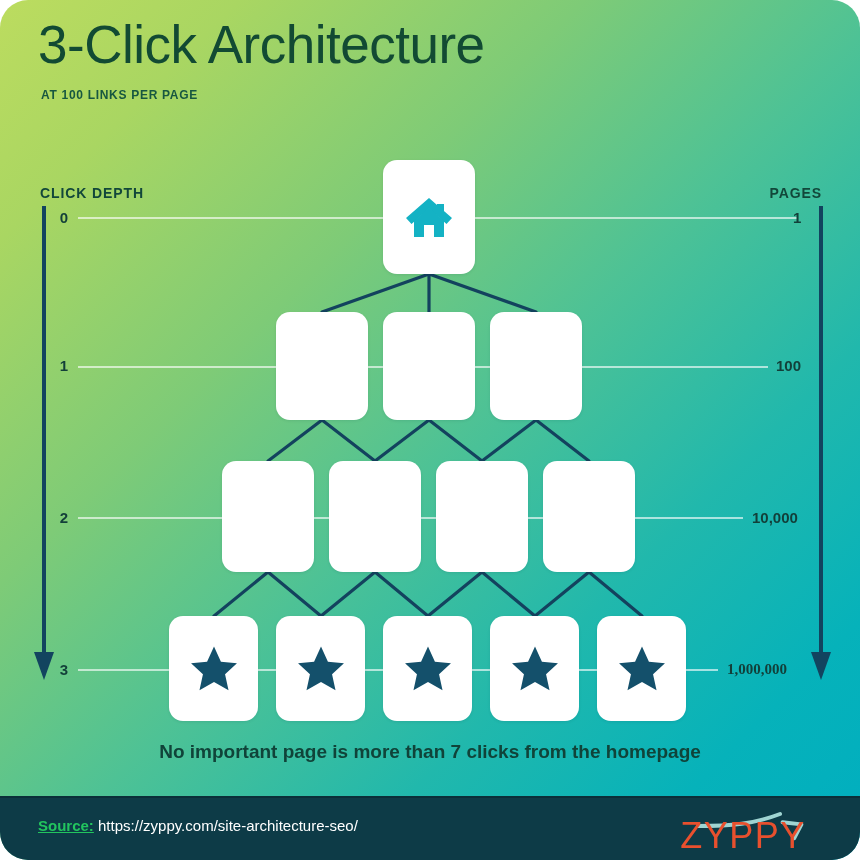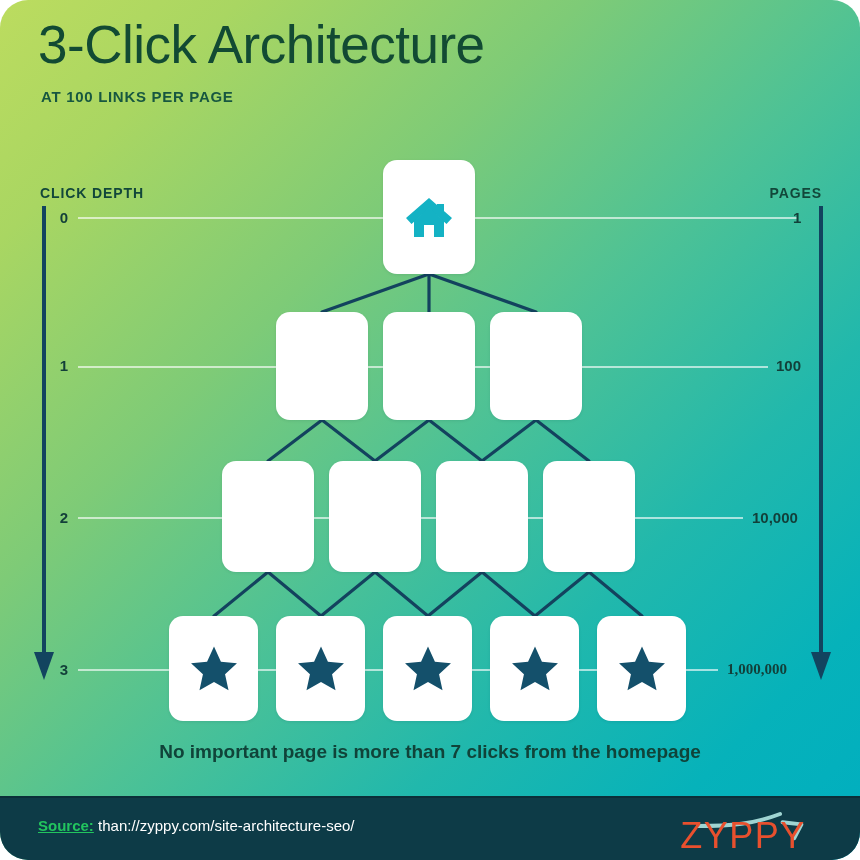--- a/index.html
+++ b/index.html
@@ -21,21 +21,21 @@
   .title{
     position:absolute;left:38px;top:14px;
     font-size:53px;line-height:62px;
     font-weight:400;
     color:#124a33;
     letter-spacing:-0.5px;
     white-space:nowrap;
   }
   .subtitle{
     position:absolute;left:41px;top:88px;
-    font-size:15px;font-weight:700;
+    font-size:12px;font-weight:700;
     letter-spacing:0.7px;
     color:#175740;
     white-space:nowrap;
   }
   .legend{
     position:absolute;left:40px;top:118px;
     display:flex;align-items:center;
     height:28px;
   }
   .legend-star{
@@ -232,21 +232,21 @@
       <polygon points="12,1.6 15.2,8.6 22.6,9.4 17.1,14.4 18.7,21.8 12,18 5.3,21.8 6.9,14.4 1.4,9.4 8.8,8.6" fill="#14506b"></polygon>
     </svg>
   </div>
 
   <div class="caption">No important page is more than 7 clicks from the homepage</div>
 
   <div class="footer">
     <div class="footer-rule"></div>
     <div class="source">
       <span class="source-label">Source:</span>
-      <span class="source-url">than://zyppy.com/site-architecture-seo/</span>
+      <span class="source-url">https://zyppy.com/site-architecture-seo/</span>
     </div>
     <svg class="logo" viewBox="0 0 170 52">
       <path d="M22 10 C55 10, 78 8, 104 -2" stroke="#9fd4d2" stroke-width="4" fill="none" stroke-linecap="round" transform="translate(18,14)"></path>
       <path d="M108 4 L126 10 L116 22" stroke="#9fd4d2" stroke-width="4" fill="none" stroke-linecap="round" stroke-linejoin="round" transform="translate(18,14) rotate(-12 118 12)"></path>
       <text x="85" y="46" text-anchor="middle" font-family="'Liberation Sans', sans-serif" font-size="36" font-weight="400" letter-spacing="1.5" fill="#e8502e">ZYPPY</text>
     </svg>
   </div>
 
 </div>
 

